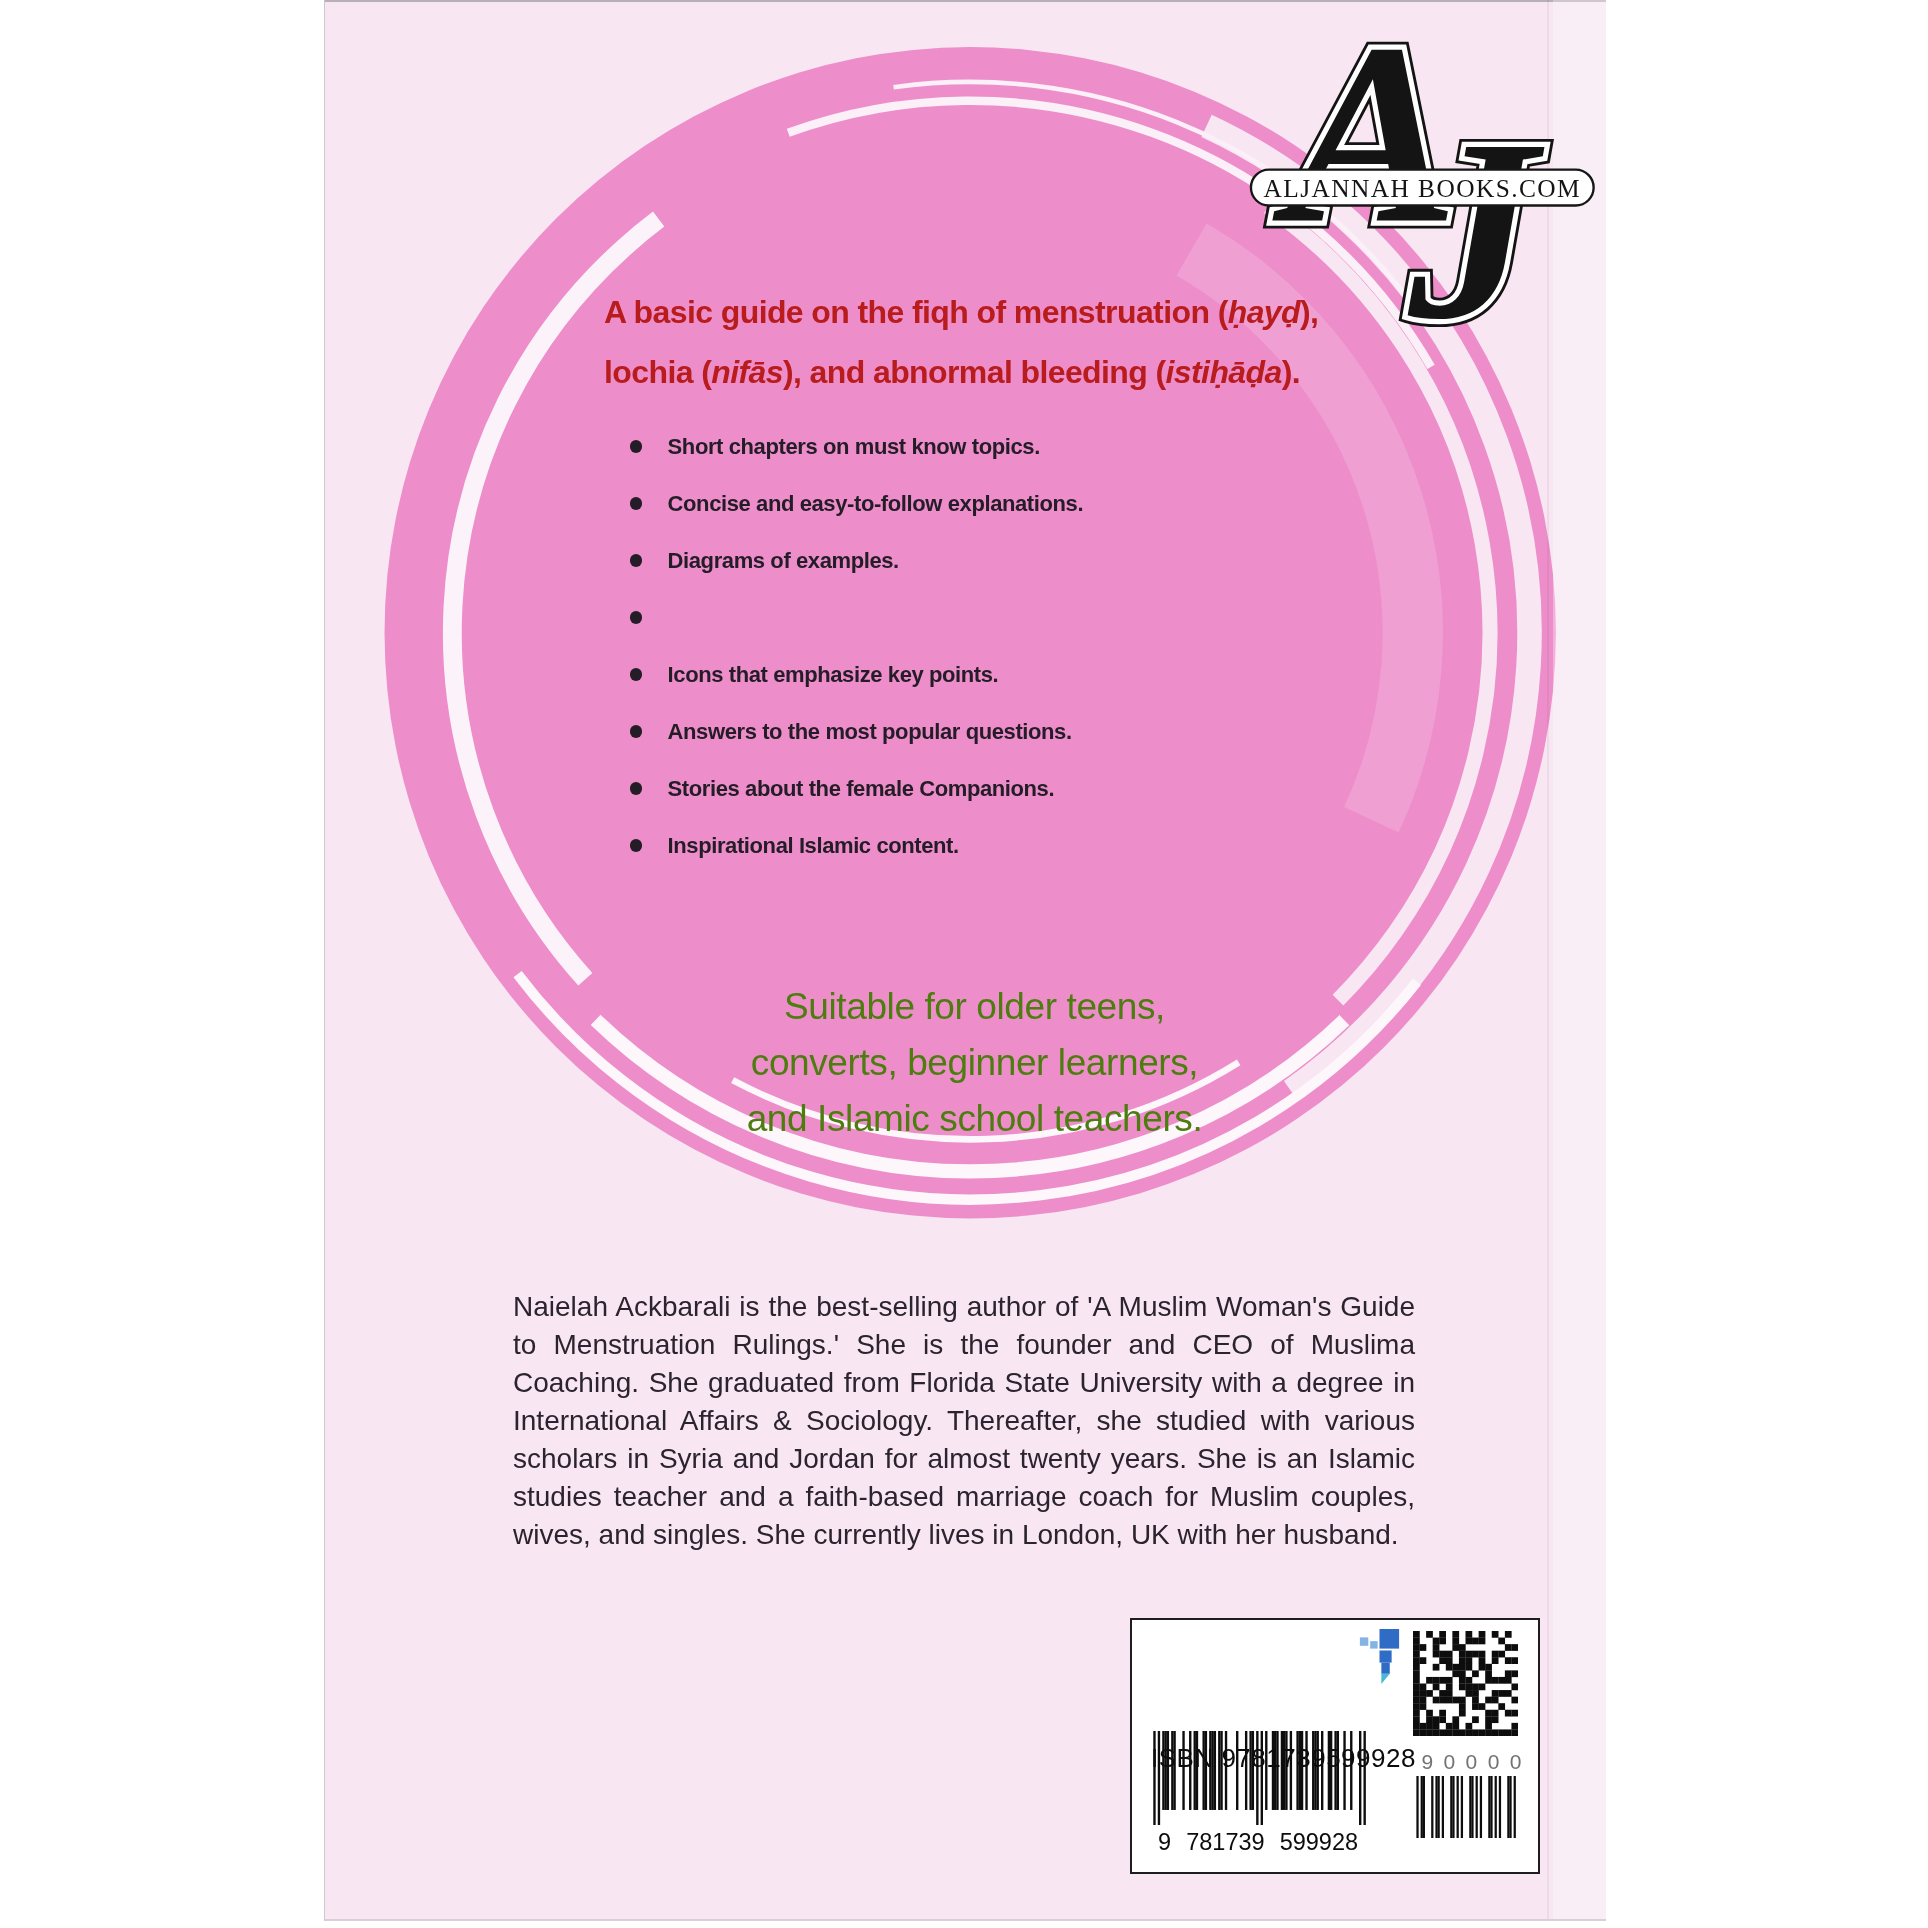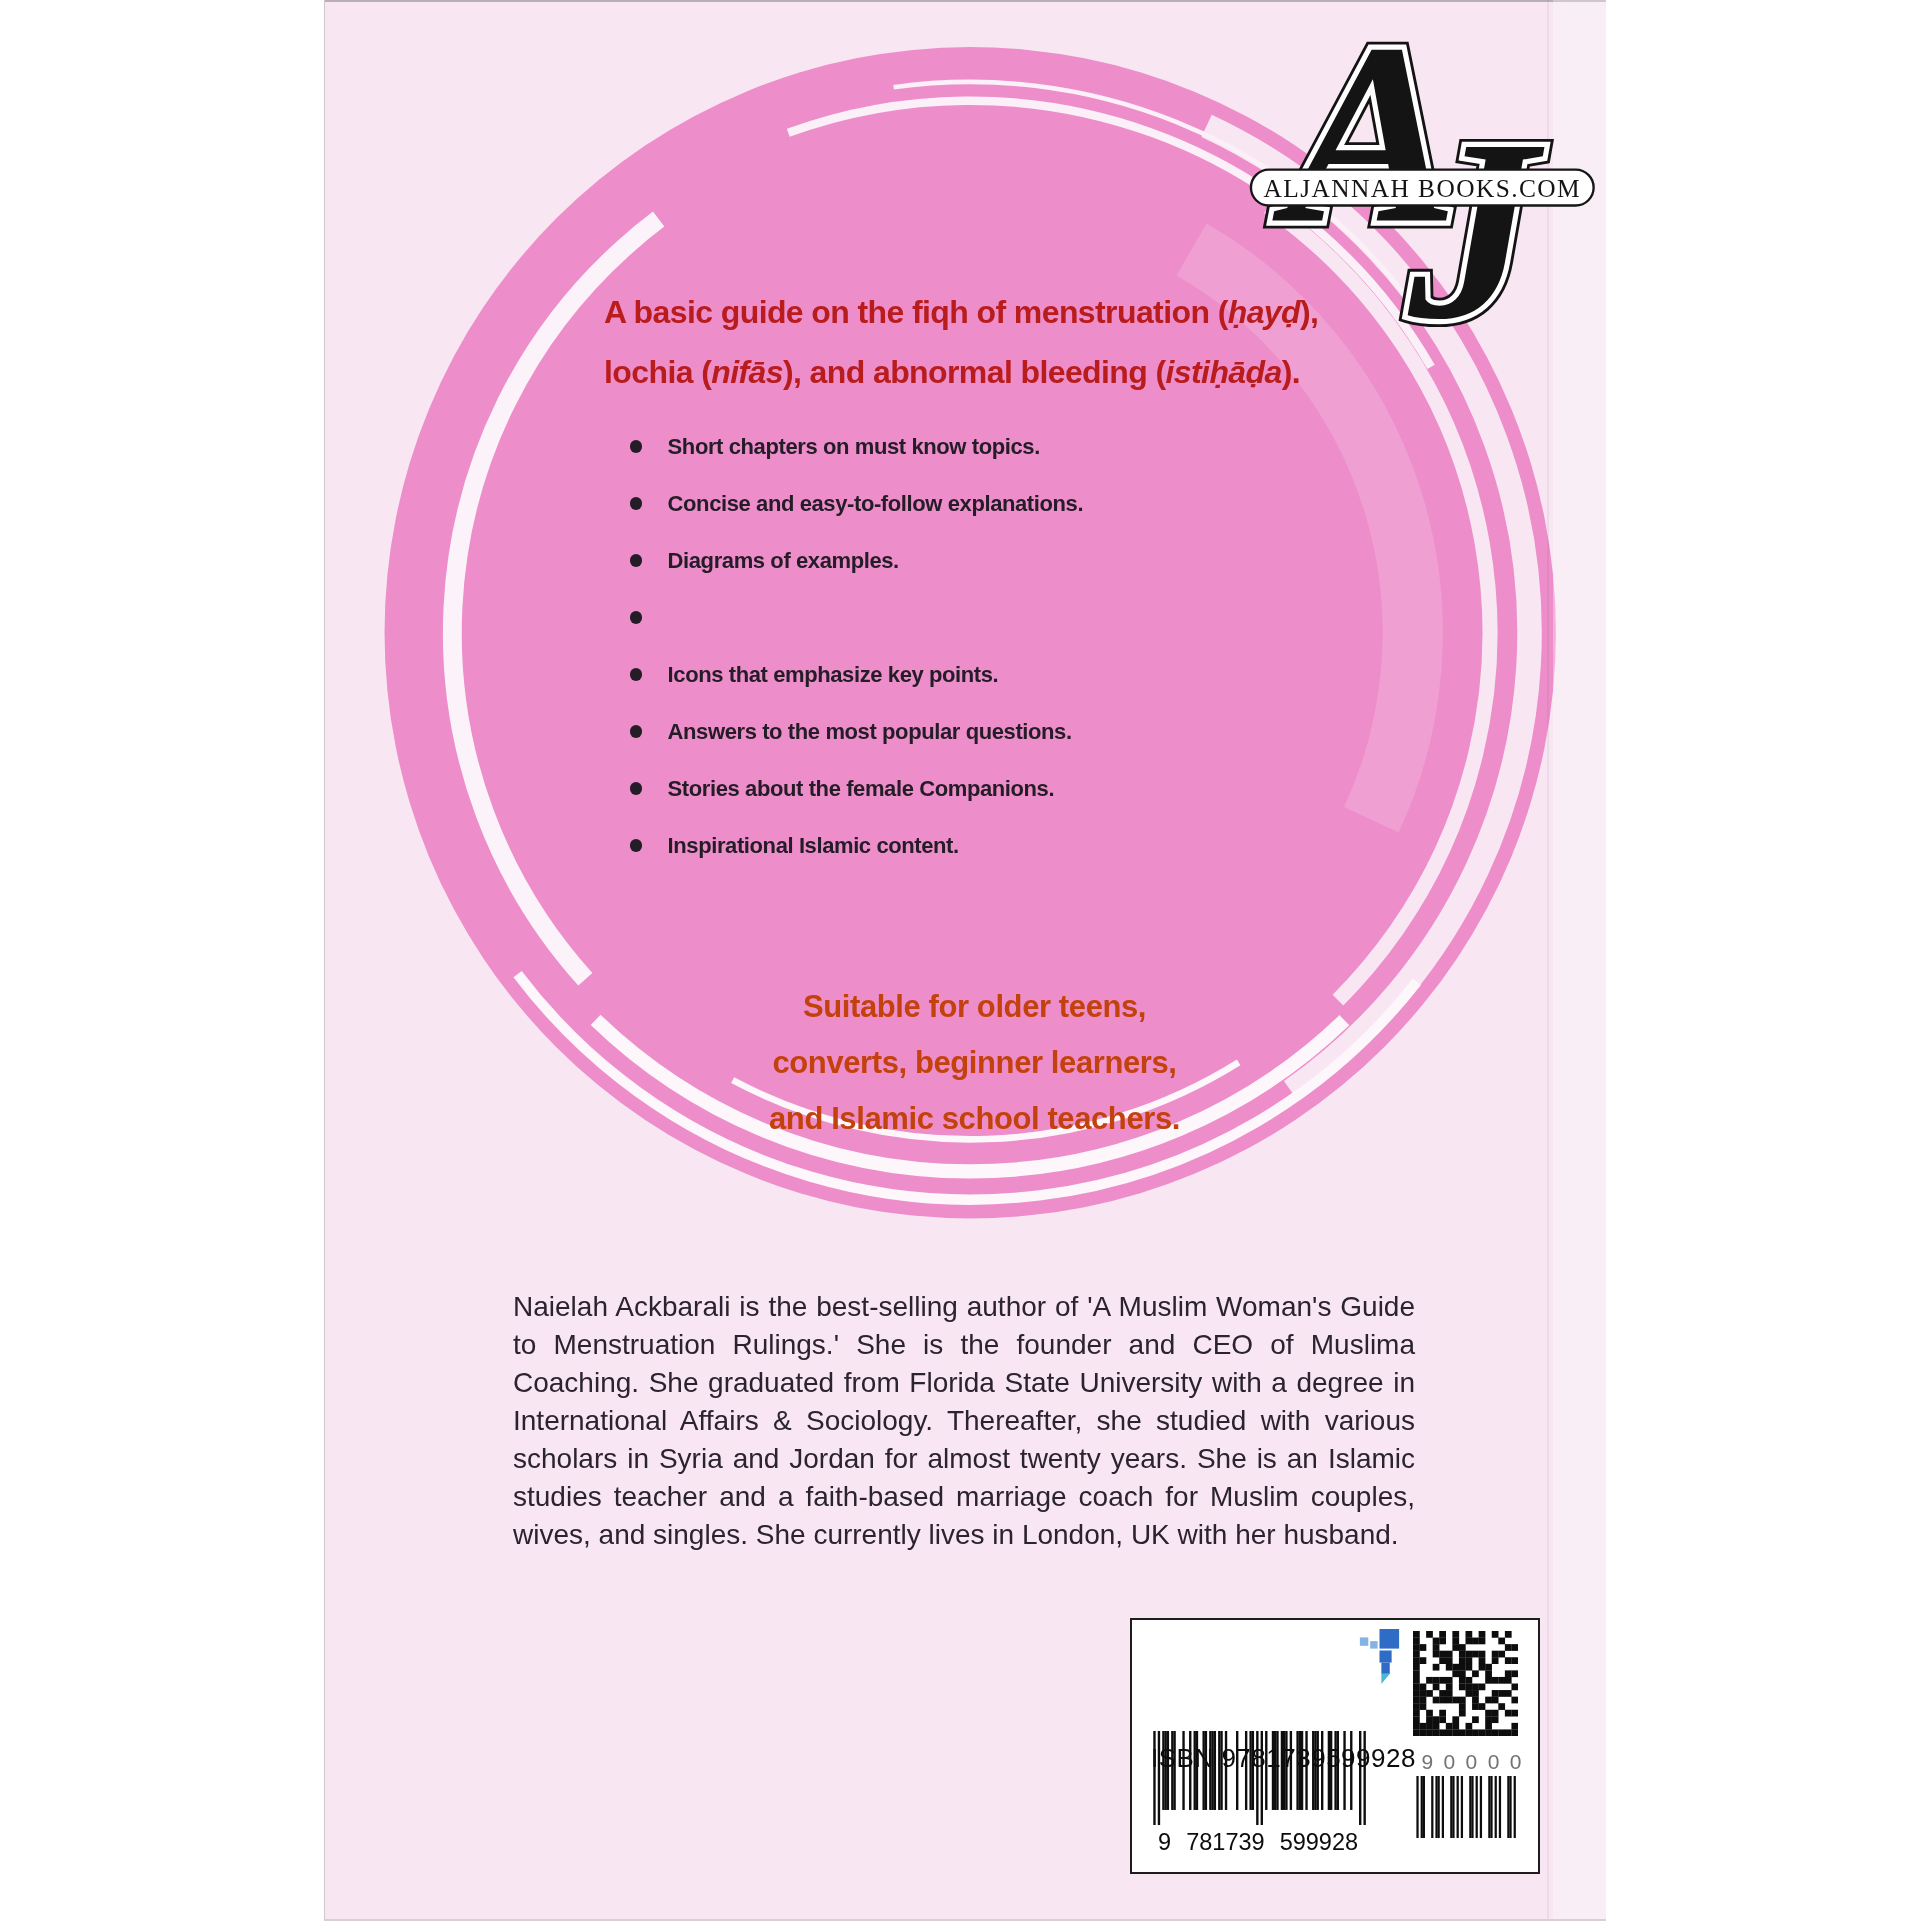--- a/index.html
+++ b/index.html
@@ -28,21 +28,21 @@
   
   .bullets{
     position:absolute;left:303px;top:416px;margin:2px;padding:0;list-style:none;
     font-weight:700;font-size:22px;color:#241c27;letter-spacing:-0.4px;text-align:right;
   }
   .bullets li{display:flex;align-items:center;height:57px;}
   .dot{width:12.2px;height:12.2px;border-radius:50%;background:#241c27;margin-right:25.4px;flex:0 0 auto;}
   
   .suitable{
     position:absolute;left:273px;top:979px;width:753px;text-align:center;
-    font-weight:700;font-size:31px;line-height:56px;color:#c2410c;letter-spacing:-0.4px;
+    font-weight:400;font-size:37px;line-height:56px;color:#4d7c0f;letter-spacing:-0.4px;
   }
   
   .bio{
     position:absolute;left:188px;top:1288px;width:902px;
     font-size:28px;line-height:38px;color:#2b2430;text-align:justify;
   }
   
   .bc-box{
     position:absolute;left:805px;top:1618px;width:410px;height:256px;
     background:#ffffff;border:2.8px solid #1d1d1d;box-sizing:border-box;

